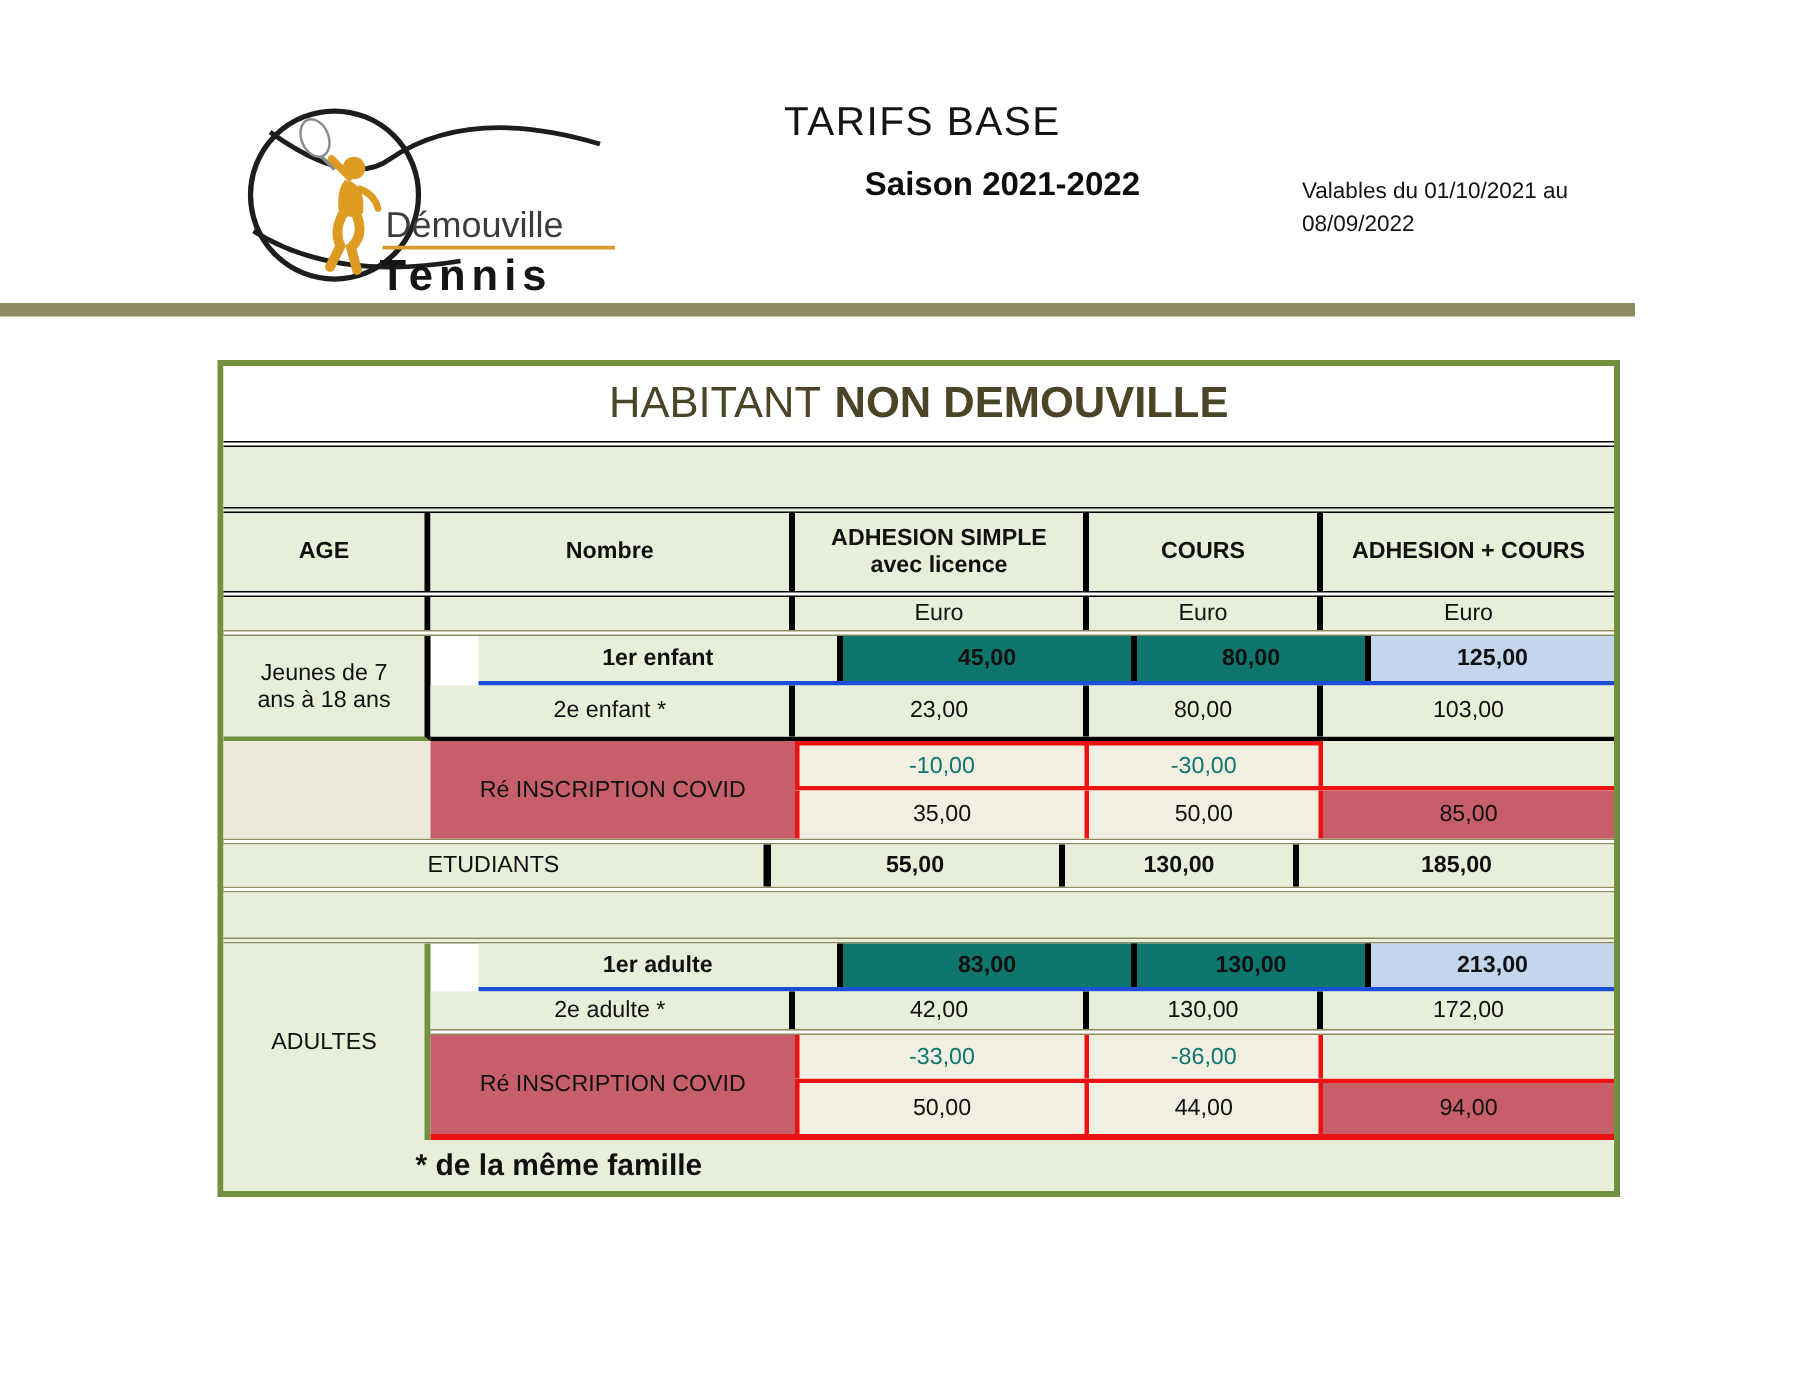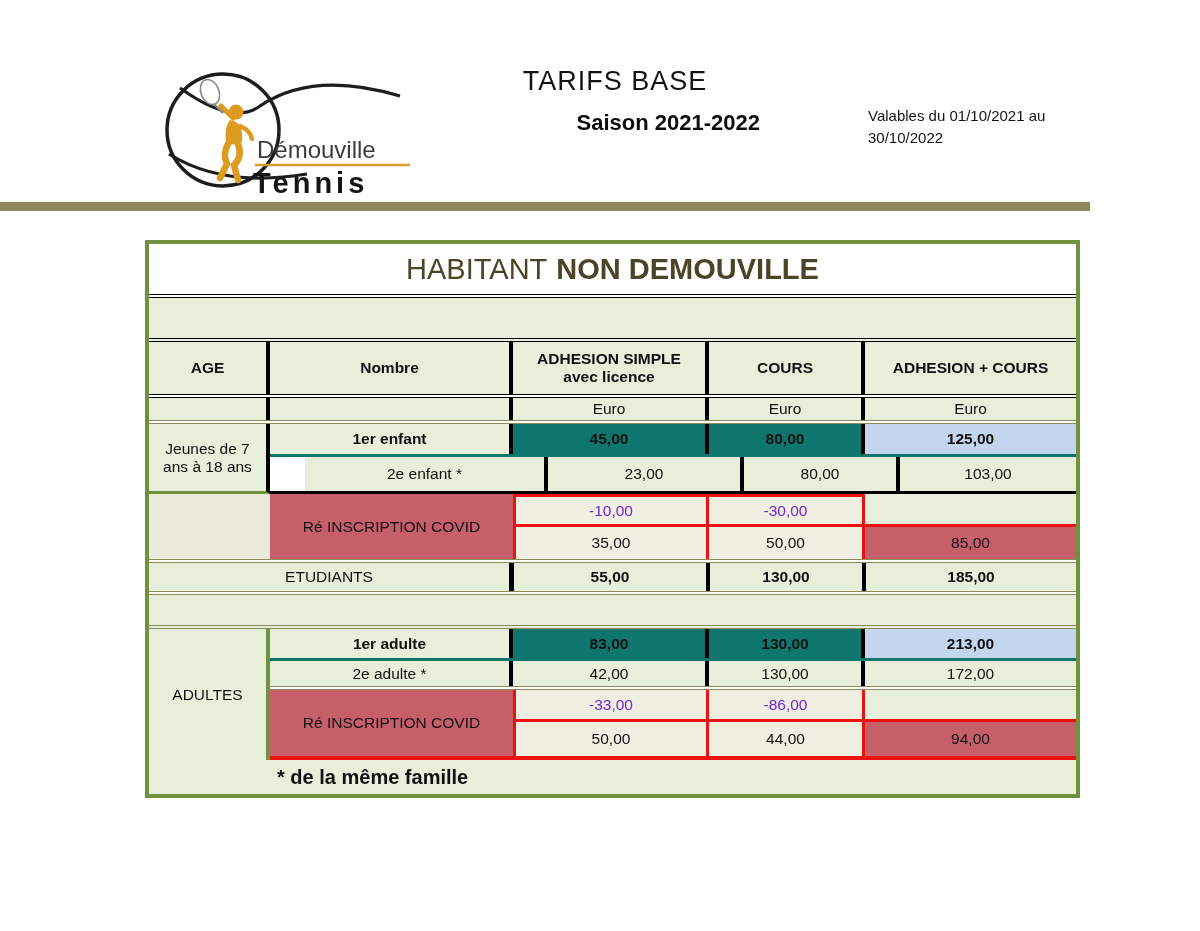--- a/index.html
+++ b/index.html
@@ -5,54 +5,54 @@
   html,body{margin:0;padding:0;background:#fff;}
   .page{position:relative;width:1200px;height:931px;background:#ffffff;overflow:hidden;
         font-family:"Liberation Sans", sans-serif;color:#111;}
 
   
   .brand{position:absolute;left:163px;top:60px;width:250px;height:140px;}
   .doc-title{position:absolute;left:470px;top:66px;width:290px;text-align:center;
              font-size:27px;letter-spacing:1px;color:#141414;}
   .season{position:absolute;left:470px;top:110px;width:290px;text-align:right;
           font-size:22px;font-weight:bold;color:#0d0d0d;}
-  .validity{position:absolute;left:868px;top:105px;width:200px;font-size:15px;line-height:1.45;color:#141414;}
+  .validity{position:absolute;left:868px;top:117px;width:200px;font-size:15px;line-height:1.45;color:#141414;}
   .olivebar{position:absolute;left:0;top:202px;width:1090px;height:9px;background:#8d8b5d;}
 
   
   .sheet{position:absolute;left:145px;top:240px;width:935px;border:4px solid #71913f;
          background:#fff;box-sizing:border-box;font-size:15.5px;}
   .r{display:flex;box-sizing:border-box;}
   .c{display:flex;align-items:center;justify-content:center;box-sizing:border-box;
      text-align:center;line-height:1.15;}
-  .c1{width:121px;}.c2{width:243px;}.c3{width:196px;}.c4{width:156px;}.c5{flex:1;}
+  .c1{width:138px;}.c2{width:243px;}.c3{width:196px;}.c4{width:156px;}.c5{flex:1;}
   .col{display:flex;flex-direction:column;flex:1;box-sizing:border-box;}
 
   .bg-g{background:#e7eed9;} .bg-p{background:#0f766e;} .bg-b{background:#c3d6ee;}
   .bg-dp{background:#c75f6a;} .bg-cr{background:#f1efe2;} .bg-be{background:#eae9da;}
 
   .bold{font-weight:bold;}
-  .redtxt{color:#6d28d9;}
+  .redtxt{color:#0f766e;}
 
   .brk{border-right:4px solid #000;}           
-  .bbk{border-bottom:3px solid #0f766e;}        
+  .bbk{border-bottom:3px solid #1d4ed8;margin-left:32px;}        
   .dblo{border-bottom:4px double #8d8b5d;}     
   .blr{border-left:3px solid #ee1111;} .brr{border-right:3px solid #ee1111;}
   .btr{border-top:3px solid #ee1111;} .bbr{border-bottom:3px solid #ee1111;}
 
   .title-row{height:50px;background:#fff;align-items:center;justify-content:center;
              display:flex;gap:9px;font-size:29px;color:#4c4426;border-bottom:4px double #000;}
   .spacer-a{height:40px;background:#e7eed9;border-bottom:4px double #000;}
   .header-row{height:56px;border-bottom:4px double #000;}
   .header-row .c{background:#e7eed9;font-weight:bold;font-size:15.5px;flex-direction:column;}
   .euro-row{height:26px;border-bottom:4px double #8d8b5d;}
   .euro-row .c{background:#e7eed9;}
 
   .age-cell{background:#e7eed9;flex-direction:column;}
-  .row-h1{height:33px;} .row-h2{height:34px;padding-left:35px;}
+  .row-h1{height:33px;} .row-h2{height:34px;}
 
   .footnote{height:34px;background:#e7eed9;display:flex;align-items:center;
             padding-left:128px;font-size:20px;font-weight:bold;box-sizing:border-box;}
 
   svg text{font-family:"Liberation Sans", sans-serif;}
 </style>
 </head>
 <body>
 
 <div class="page">
@@ -77,21 +77,21 @@
       <text x="94" y="98" font-size="24" fill="#3c3c3c">Démouville</text>
       <line x1="92" y1="105" x2="247" y2="105" stroke="#d89b2d" stroke-width="2.5"></line>
       <text x="90" y="133" font-size="29" font-weight="bold" letter-spacing="4" fill="#151515">Tennis</text>
     </svg>
   </div>
 
   <div class="doc-title">TARIFS BASE</div>
   <div class="season">Saison 2021-2022</div>
   <div class="validity">
     <span style="display:block">Valables du 01/10/2021 au</span>
-    <span style="display:block">30/10/2022</span>
+    <span style="display:block">08/09/2022</span>
   </div>
   <div class="olivebar"></div>
 
   <div class="sheet">
 
     <div class="title-row">
       <span>HABITANT</span>
       <span class="bold">NON DEMOUVILLE</span>
     </div>
 

